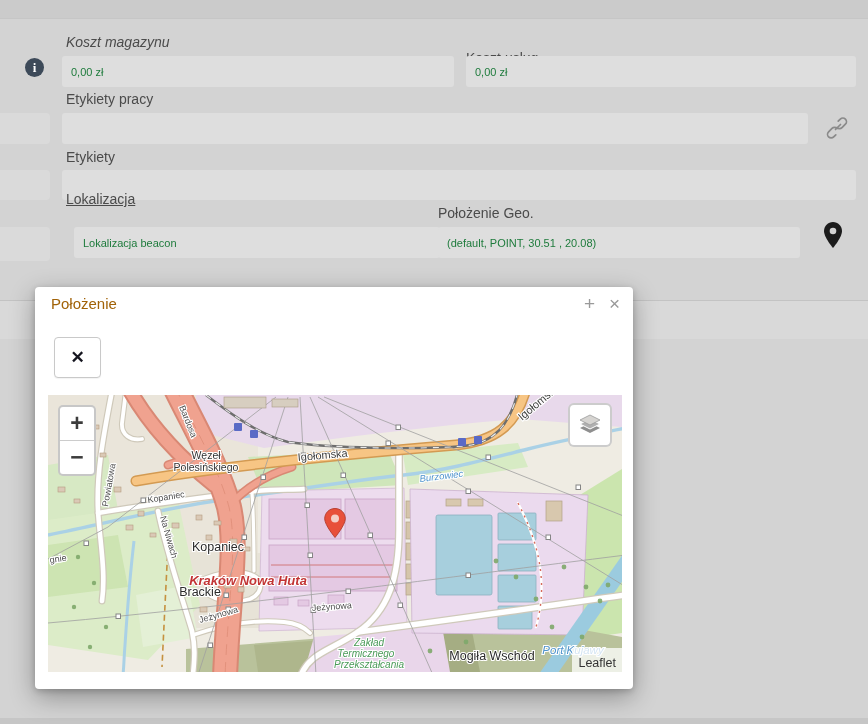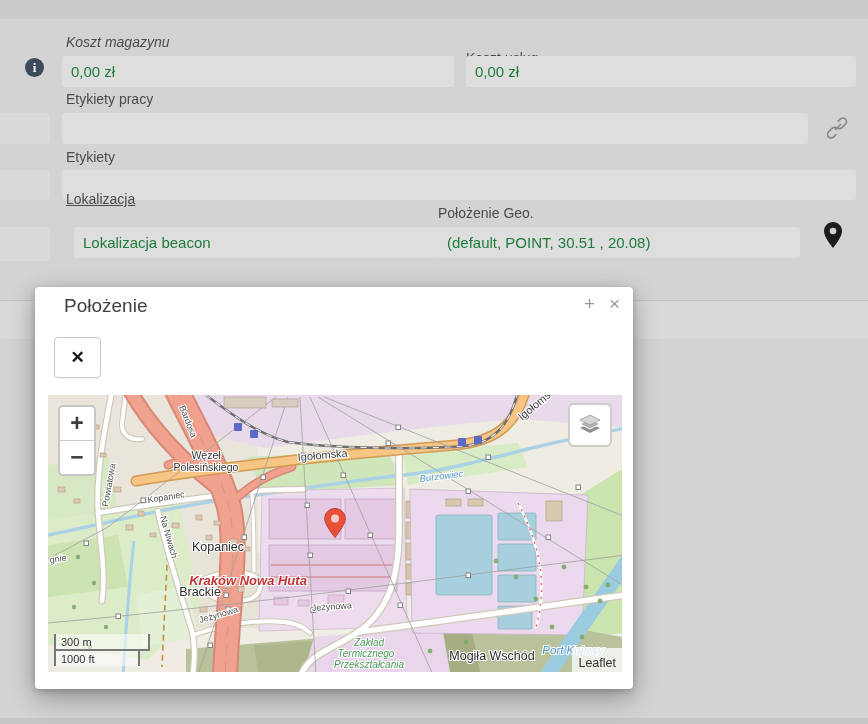--- a/index.html
+++ b/index.html
@@ -9,36 +9,36 @@
     -webkit-font-smoothing:antialiased;
   }
   .abs{position:absolute;}
   
   .topstrip{left:0;top:0;width:868px;height:18px;background:#cbcbcb;border-bottom:1px solid #c6c6c6;}
   .bottomstrip{left:0;top:718px;width:868px;height:6px;background:#c6c6c6;}
   .field-label{color:#4b4b4b;font-size:14px;line-height:17px;}
   .field{
     background:#dedede;border-radius:3px;height:31px;
     display:flex;align-items:center;padding:0 9px;box-sizing:border-box;
-    color:#1e7b3c;font-size:15px;
+    color:#1e7b3c;font-size:11px;
   }
   .field.empty{color:transparent;}
   .cutoff-field{background:#dadada;border-radius:4px;}
   .info-icon{
     left:25px;top:58px;width:19px;height:19px;border-radius:50%;
     background:#3d4a59;color:#fff;display:flex;align-items:center;justify-content:center;
     font-family:"Liberation Serif",serif;font-weight:bold;font-size:13px;line-height:1;
   }
   .section-band{left:0;top:300px;width:868px;height:38px;background:#d9d9d9;border-top:1px solid #c3c3c3;}
   
   .dialog{
     left:35px;top:287px;width:598px;height:402px;background:#ffffff;border-radius:4px;
     box-shadow:0 8px 26px rgba(0,0,0,0.33), 0 2px 6px rgba(0,0,0,0.18);z-index:10;
   }
-  .dialog-title{left:29px;top:8px;font-size:19px;color:#404040;}
+  .dialog-title{left:16px;top:8px;font-size:15px;color:#a16207;}
   .dialog-icon{color:#9a9a9a;font-size:19px;line-height:19px;cursor:pointer;}
   .dialog-plus{right:38px;top:7px;}
   .dialog-close{right:13px;top:7px;}
   .clear-btn{
     left:19px;top:50px;width:47px;height:41px;background:#fff;border:1px solid #c9c9c9;border-radius:4px;
     display:flex;align-items:center;justify-content:center;font-size:17px;font-weight:bold;color:#15151f;
     box-shadow:0 1px 1px rgba(0,0,0,0.05);cursor:pointer;box-sizing:border-box;
   }
   
   .map{
@@ -353,19 +353,15 @@
       <svg width="26" height="26" viewBox="0 0 26 26">
         <polygon points="13,11 23,16 13,21 3,16" fill="#8f8f8f"></polygon>
         <polygon points="13,7 23,12 13,17 3,12" fill="#b0b0b0" stroke="#ffffff" stroke-width="1"></polygon>
         <polygon points="13,3 23,8 13,13 3,8" fill="#d6d4d1" stroke="#9a9a9a" stroke-width="0.8"></polygon>
       </svg>
     </div>
     <svg class="abs marker" viewBox="0 0 22 30">
       <path d="M11,0.5 C5.2,0.5 0.7,5 0.7,10.8 C0.7,17 11,29.5 11,29.5 C11,29.5 21.3,17 21.3,10.8 C21.3,5 16.8,0.5 11,0.5 Z" stroke="#b23b2b" stroke-width="0.9" fill="#e8503a"></path>
       <circle cx="11" cy="10.5" r="4" fill="#f4cfc8"></circle>
     </svg>
-    <div class="abs scale-ctl">
-      <div class="scale-line" style="width:96px;">300 m</div>
-      <div class="scale-line imperial" style="width:86px;">1000 ft</div>
-    </div>
     <div class="abs attribution">Leaflet</div>
   </div>
 </div>
 
 </body></html>

